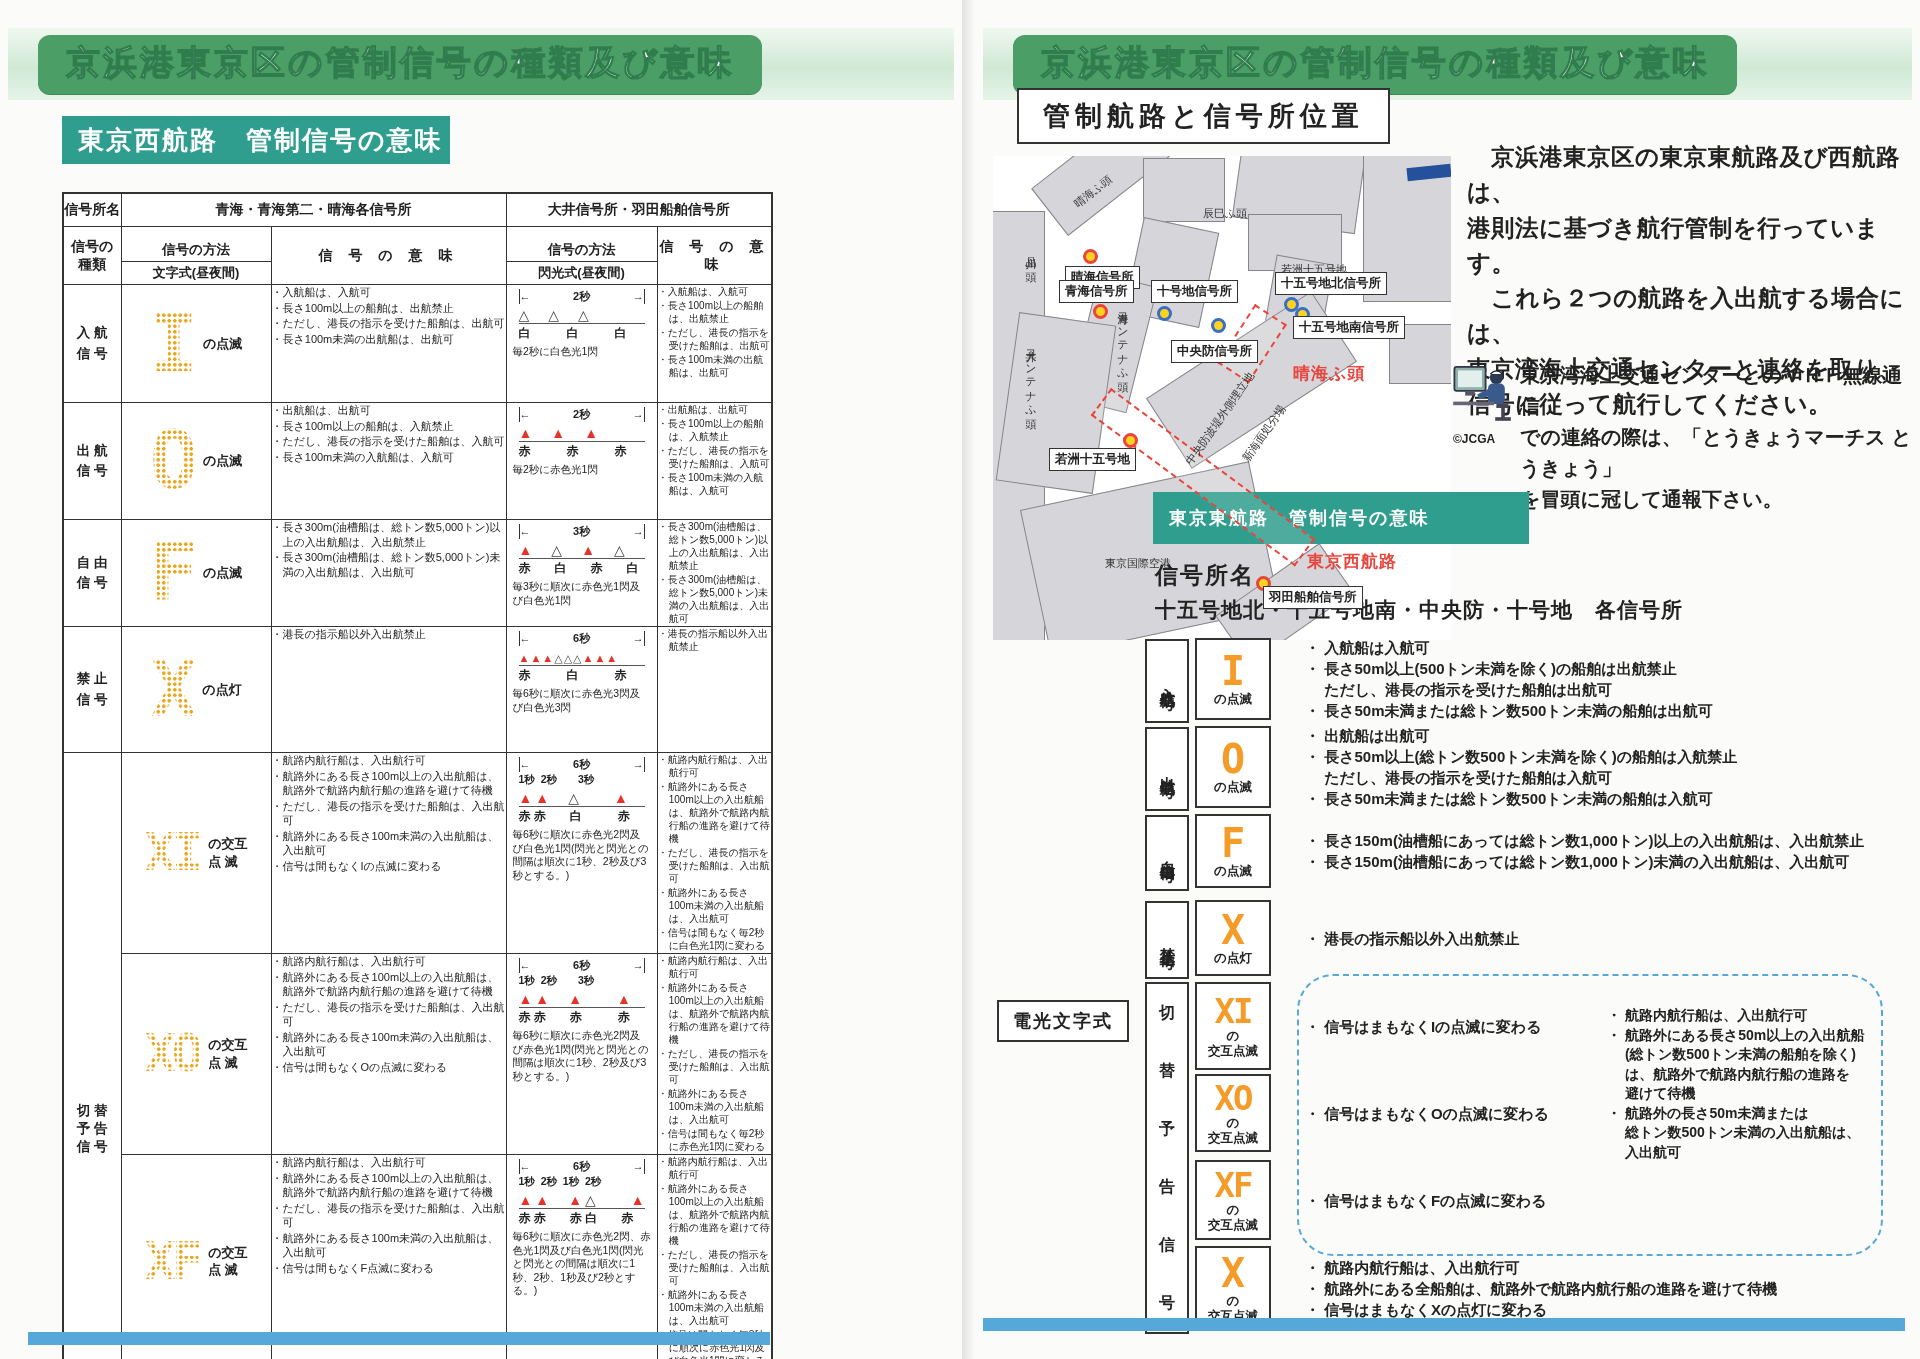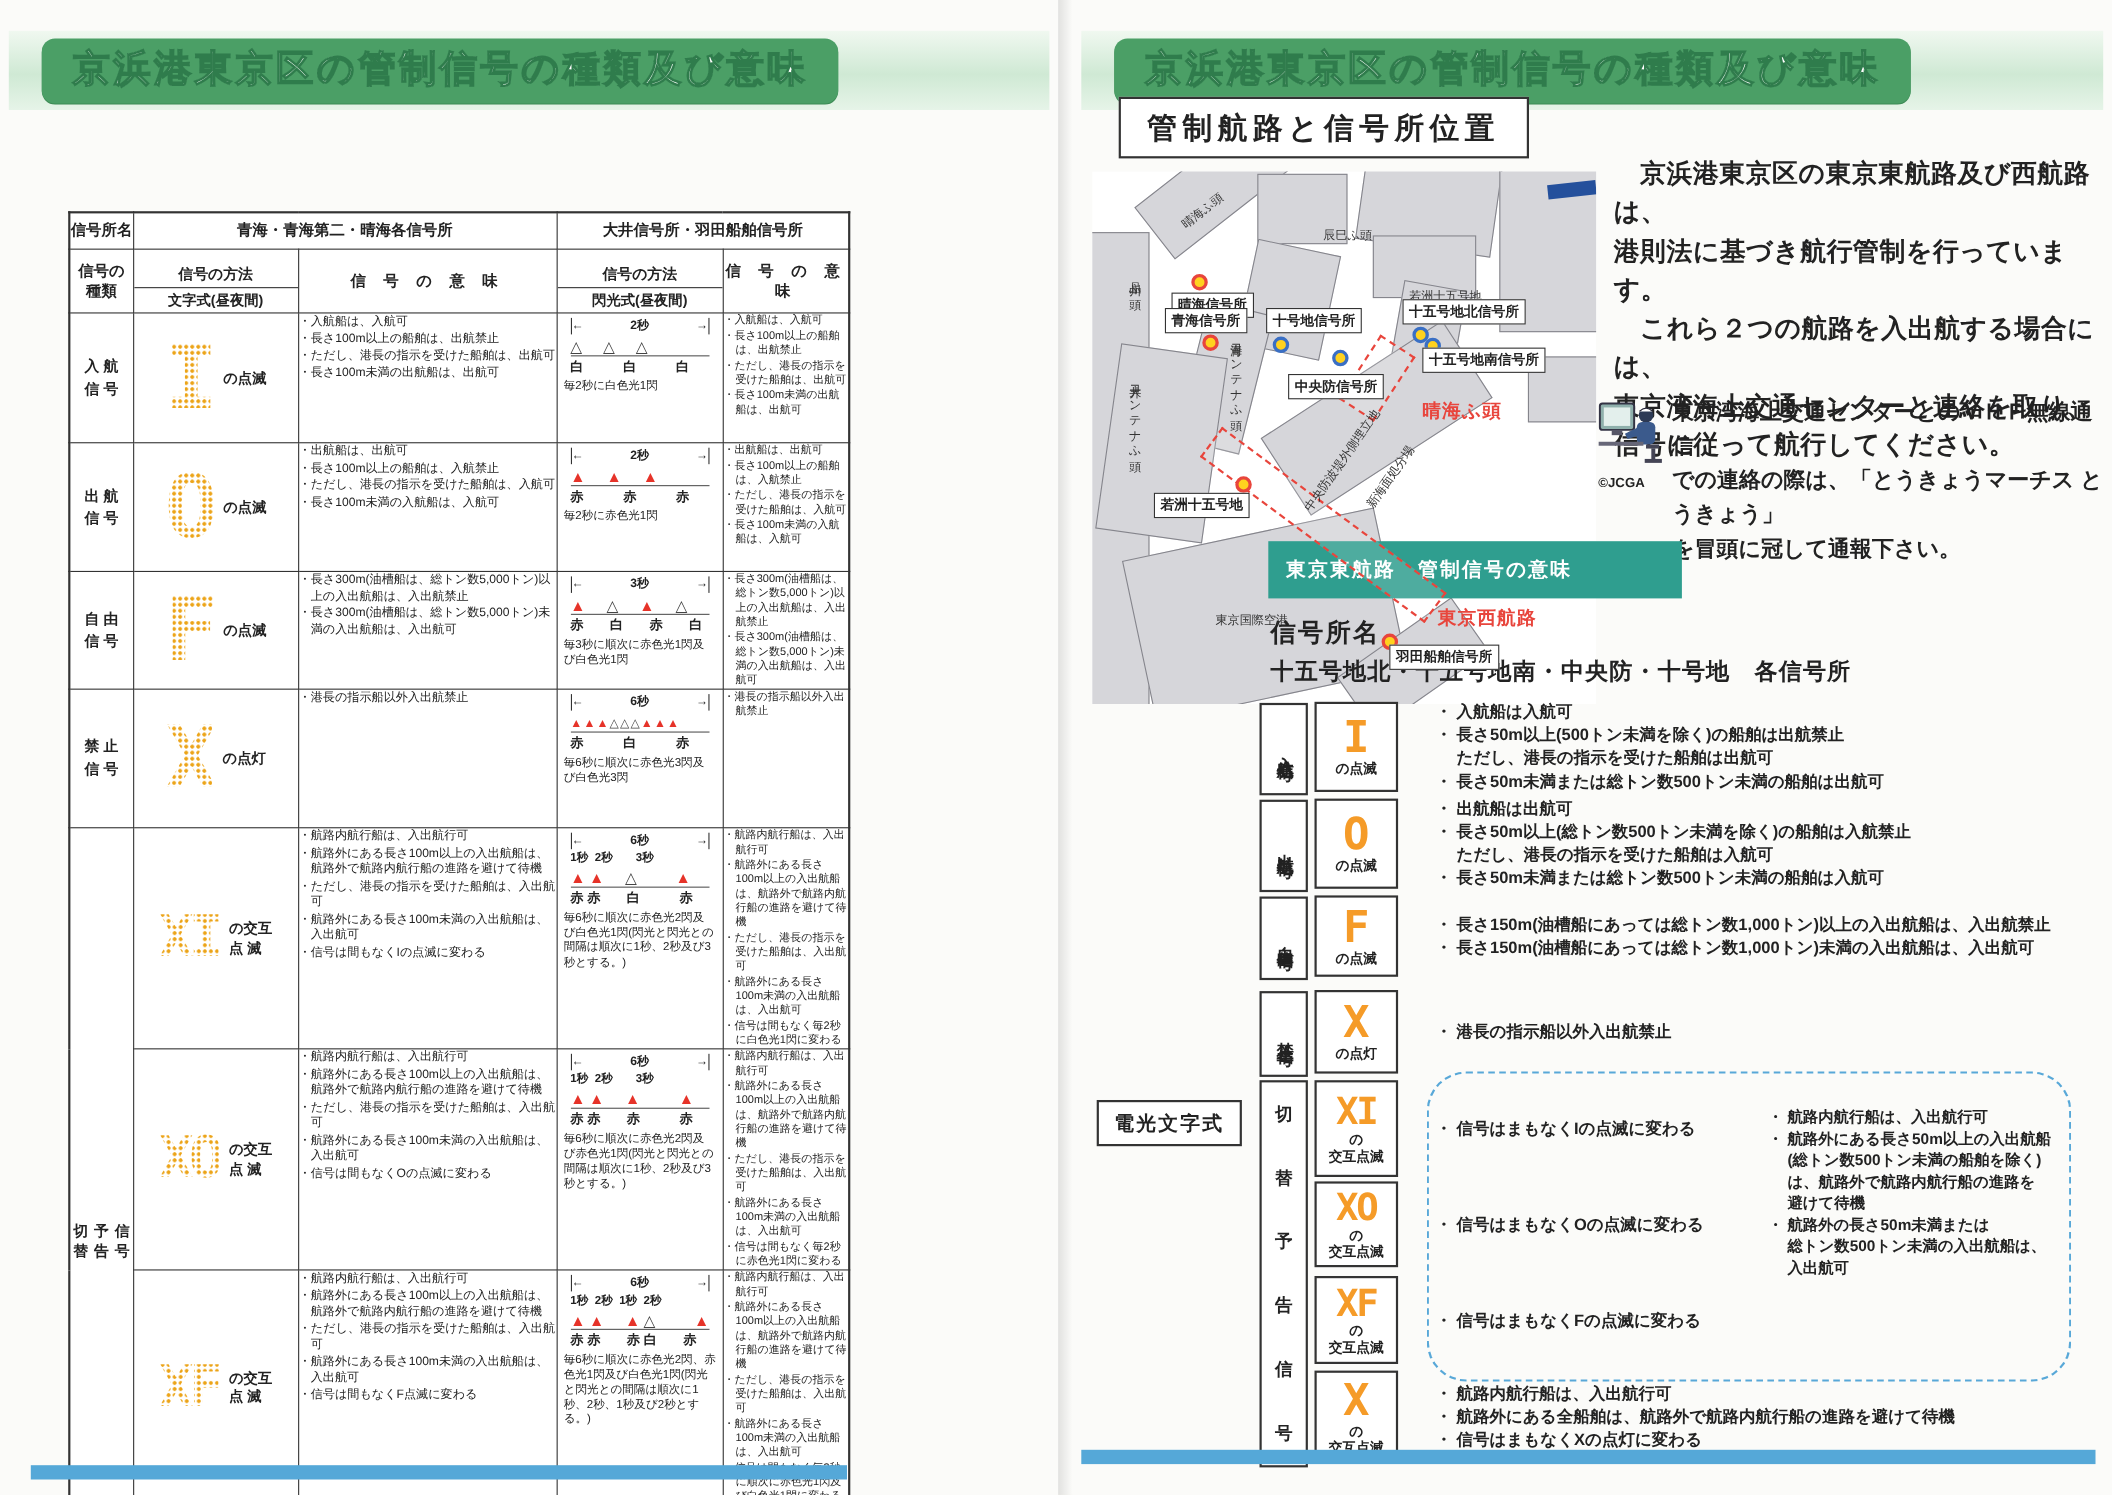--- a/index.html
+++ b/index.html
@@ -18,21 +18,21 @@
 
   
   #west-table{position:absolute;left:62px;top:192px;border-collapse:collapse;table-layout:fixed;background:#fff;border:2px solid #333;}
   #west-table th,#west-table td{border:1px solid #333;padding:0;overflow:hidden;}
   #west-table th{font-size:14px;font-weight:bold;}
   .t-corner{font-size:12.5px;}
   .mth-top{padding:2px 0;font-size:13.5px;text-align:center;margin-top:12px;}
   .mth-bot{border-top:1px solid #333;padding:2px 0;font-size:13px;text-align:center;}
   .h-meaning{letter-spacing:6px;}
   .t-type{font-size:13.5px;font-weight:bold;text-align:center;white-space:pre-line;line-height:1.5;}
-  .switch-cell-inner{display:flex;flex-direction:row;justify-content:space-between;height:100%;padding:46px 0;box-sizing:border-box;font-size:13.5px;font-weight:bold;text-align:center;}
+  .switch-cell-inner{display:flex;flex-direction:column;justify-content:space-between;height:100%;padding:46px 0;box-sizing:border-box;font-size:13.5px;font-weight:bold;text-align:center;}
   .t-letter{text-align:center;vertical-align:middle;}
   .letter-wrap{display:flex;align-items:center;justify-content:center;gap:9px;}
   .dotl{font-family:"DejaVu Sans Mono","DejaVu Sans",monospace;font-weight:bold;line-height:.92;color:#f3b93c;letter-spacing:-4px;}
   @supports (-webkit-background-clip:text){
     .dotl{background-image:radial-gradient(circle,#eca418 1.5px,rgba(236,164,24,0) 2px);background-size:5.5px 5.5px;
       -webkit-background-clip:text;background-clip:text;color:transparent;}
   }
   .l-note{font-size:13px;font-weight:bold;white-space:pre-line;text-align:left;line-height:1.35;}
   .t-mean{font-size:11px;line-height:14.5px;padding:4px 5px;vertical-align:top;}
   .t-mean-r{font-size:10px;line-height:13px;}
@@ -88,20 +88,21 @@
 </style>
 </head>
 <body>
 
 <div class="canvas">
 
   <div class="page page-left">
     <div class="strip">
       <div class="title-box">京浜港東京区の管制信号の種類及び意味</div>
     </div>
+    <div class="section-banner" style="left:62px;top:116px;width:372px;height:48px;font-size:26px;">東京西航路　管制信号の意味</div>
     <table id="west-table">
         <colgroup>
           <col style="width: 58px;">
           <col style="width: 150px;">
           <col style="width: 235px;">
           <col style="width: 150px;">
           <col style="width: 115px;">
         </colgroup>
         <thead>
           <tr>

